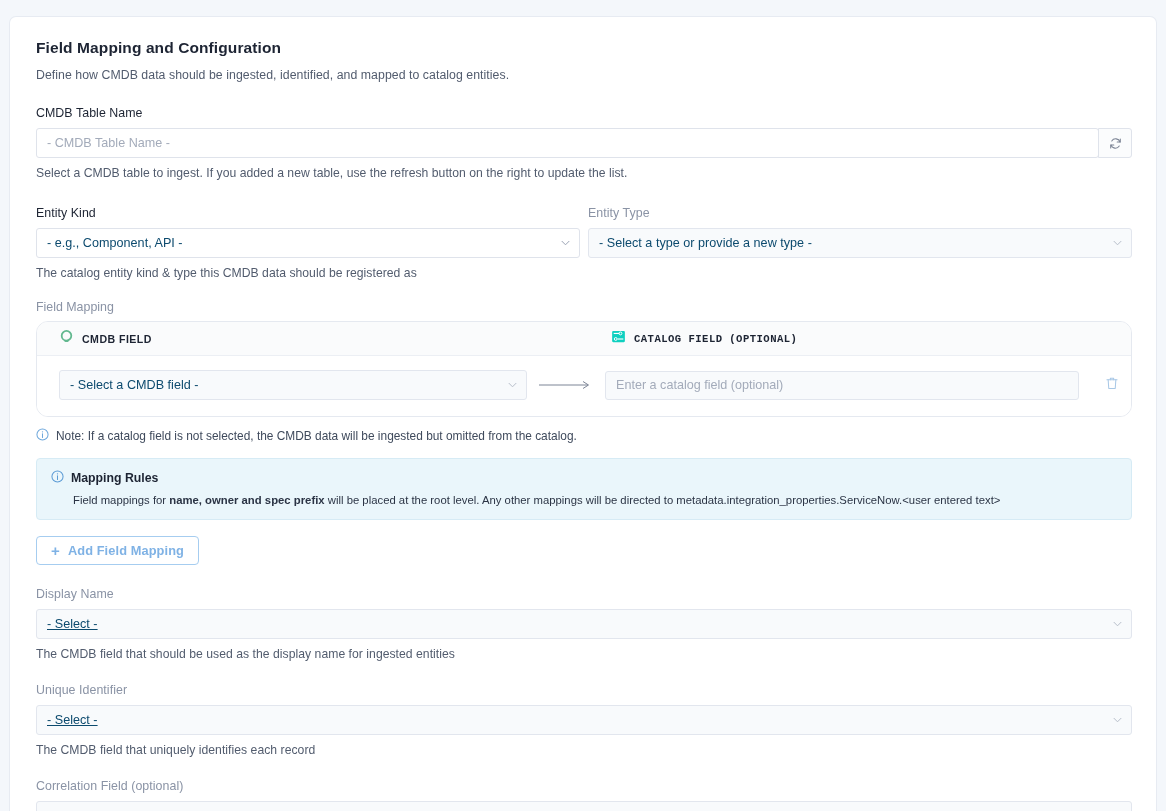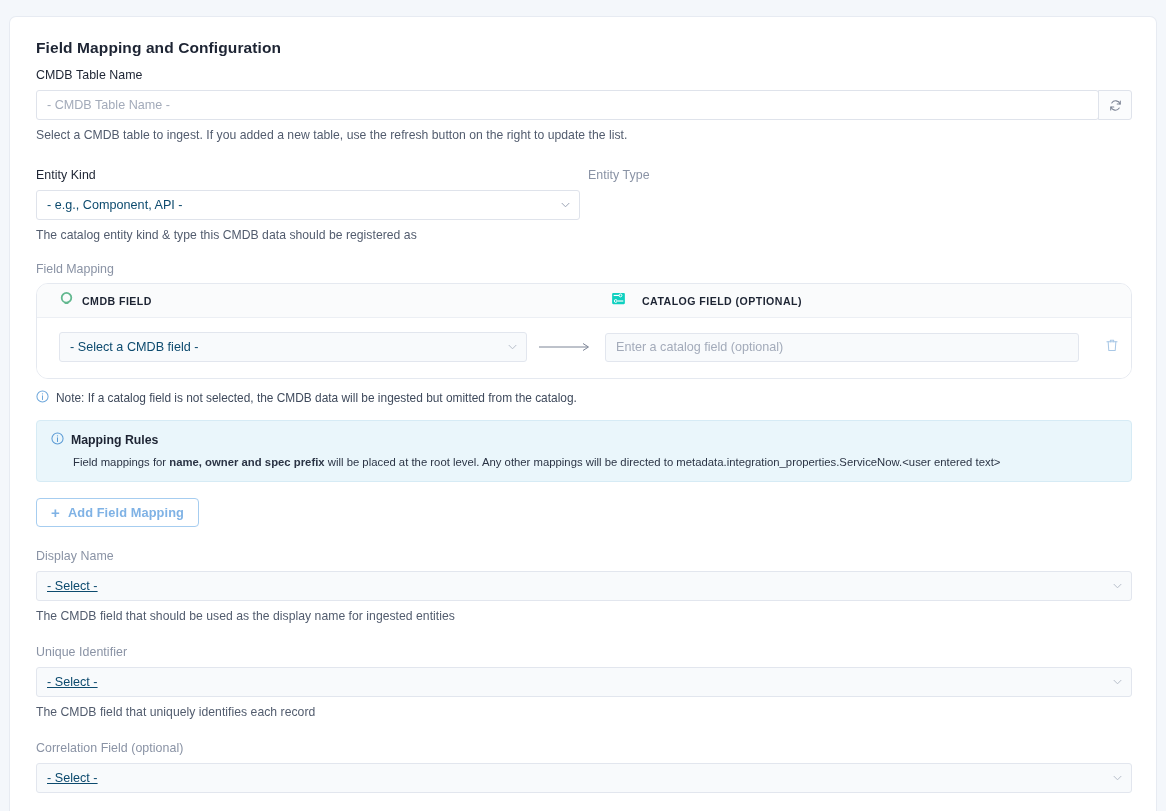--- a/index.html
+++ b/index.html
@@ -124,21 +124,21 @@
   }
   .fm-head {
     display: flex;
     align-items: center;
     background: #fafbfc;
     border-bottom: 1px solid #eceff4;
     height: 34px;
     padding: 0 0 0 22px;
   }
   .fm-head .col1 { width: 552px; display:flex; align-items:center; gap: 8px; }
-  .fm-head .col2 { display:flex; align-items:center; gap: 16px; }
+  .fm-head .col2 { display:flex; align-items:center; gap: 8px; font-family: Liberation Mono, monospace; }
   .fm-head-text {
     font-size: 10.6px;
     font-weight: bold;
     color: #1d2433;
     letter-spacing: .45px;
   }
   .fm-row {
     display: flex;
     align-items: center;
     padding: 14px 0 16px 22px;
@@ -220,20 +220,21 @@
   .sel.full { width: 100%; text-decoration: underline; }
 </style>
 </head>
 <body>
 
 <div class="page">
   <div class="card">
     <div class="card-inner">
 
       <h1 class="title">Field Mapping and Configuration</h1>
+      <p class="subtitle">Define how CMDB data should be ingested, identified, and mapped to catalog entities.</p>
 
       <div>
         <label class="field-label">CMDB Table Name</label>
         <div class="input-wrap">
           <input class="tinput" type="text" placeholder="- CMDB Table Name -" style="">
           <div class="refresh-btn">
             <span>
               <svg width="13" height="13" viewBox="0 0 16 16" fill="none" stroke="#7d8596" stroke-width="1.3" stroke-linecap="round" stroke-linejoin="round">
                 <path d="M13.5 6.2A5.6 5.6 0 0 0 3.4 4.9"></path>
                 <polyline points="13.9,2.4 13.9,6.2 10.1,6.2"></polyline>
@@ -252,20 +253,26 @@
           <div class="sel white">
             <span>- e.g., Component, API -</span>
             <svg class="chev" viewBox="0 0 10 6" fill="none" stroke="#9aa3b4" stroke-width="1.1">
                 <polyline points="0.8,0.8 5,5 9.2,0.8"></polyline>
               </svg>
           </div>
           <div class="helper">The catalog entity kind &amp; type this CMDB data should be registered as</div>
         </div>
         <div>
           <label class="field-label muted">Entity Type</label>
+          <div class="sel">
+            <span>- Select a type or provide a new type -</span>
+            <svg class="chev" viewBox="0 0 10 6" fill="none" stroke="#b6bdc9" stroke-width="1.1">
+                <polyline points="0.8,0.8 5,5 9.2,0.8"></polyline>
+              </svg>
+          </div>
         </div>
       </div>
 
       <div style="margin-top:20px;">
         <div class="fm-label">Field Mapping</div>
 
         <div class="fm-box">
           <div class="fm-head">
             <div class="col1">
               <span>

